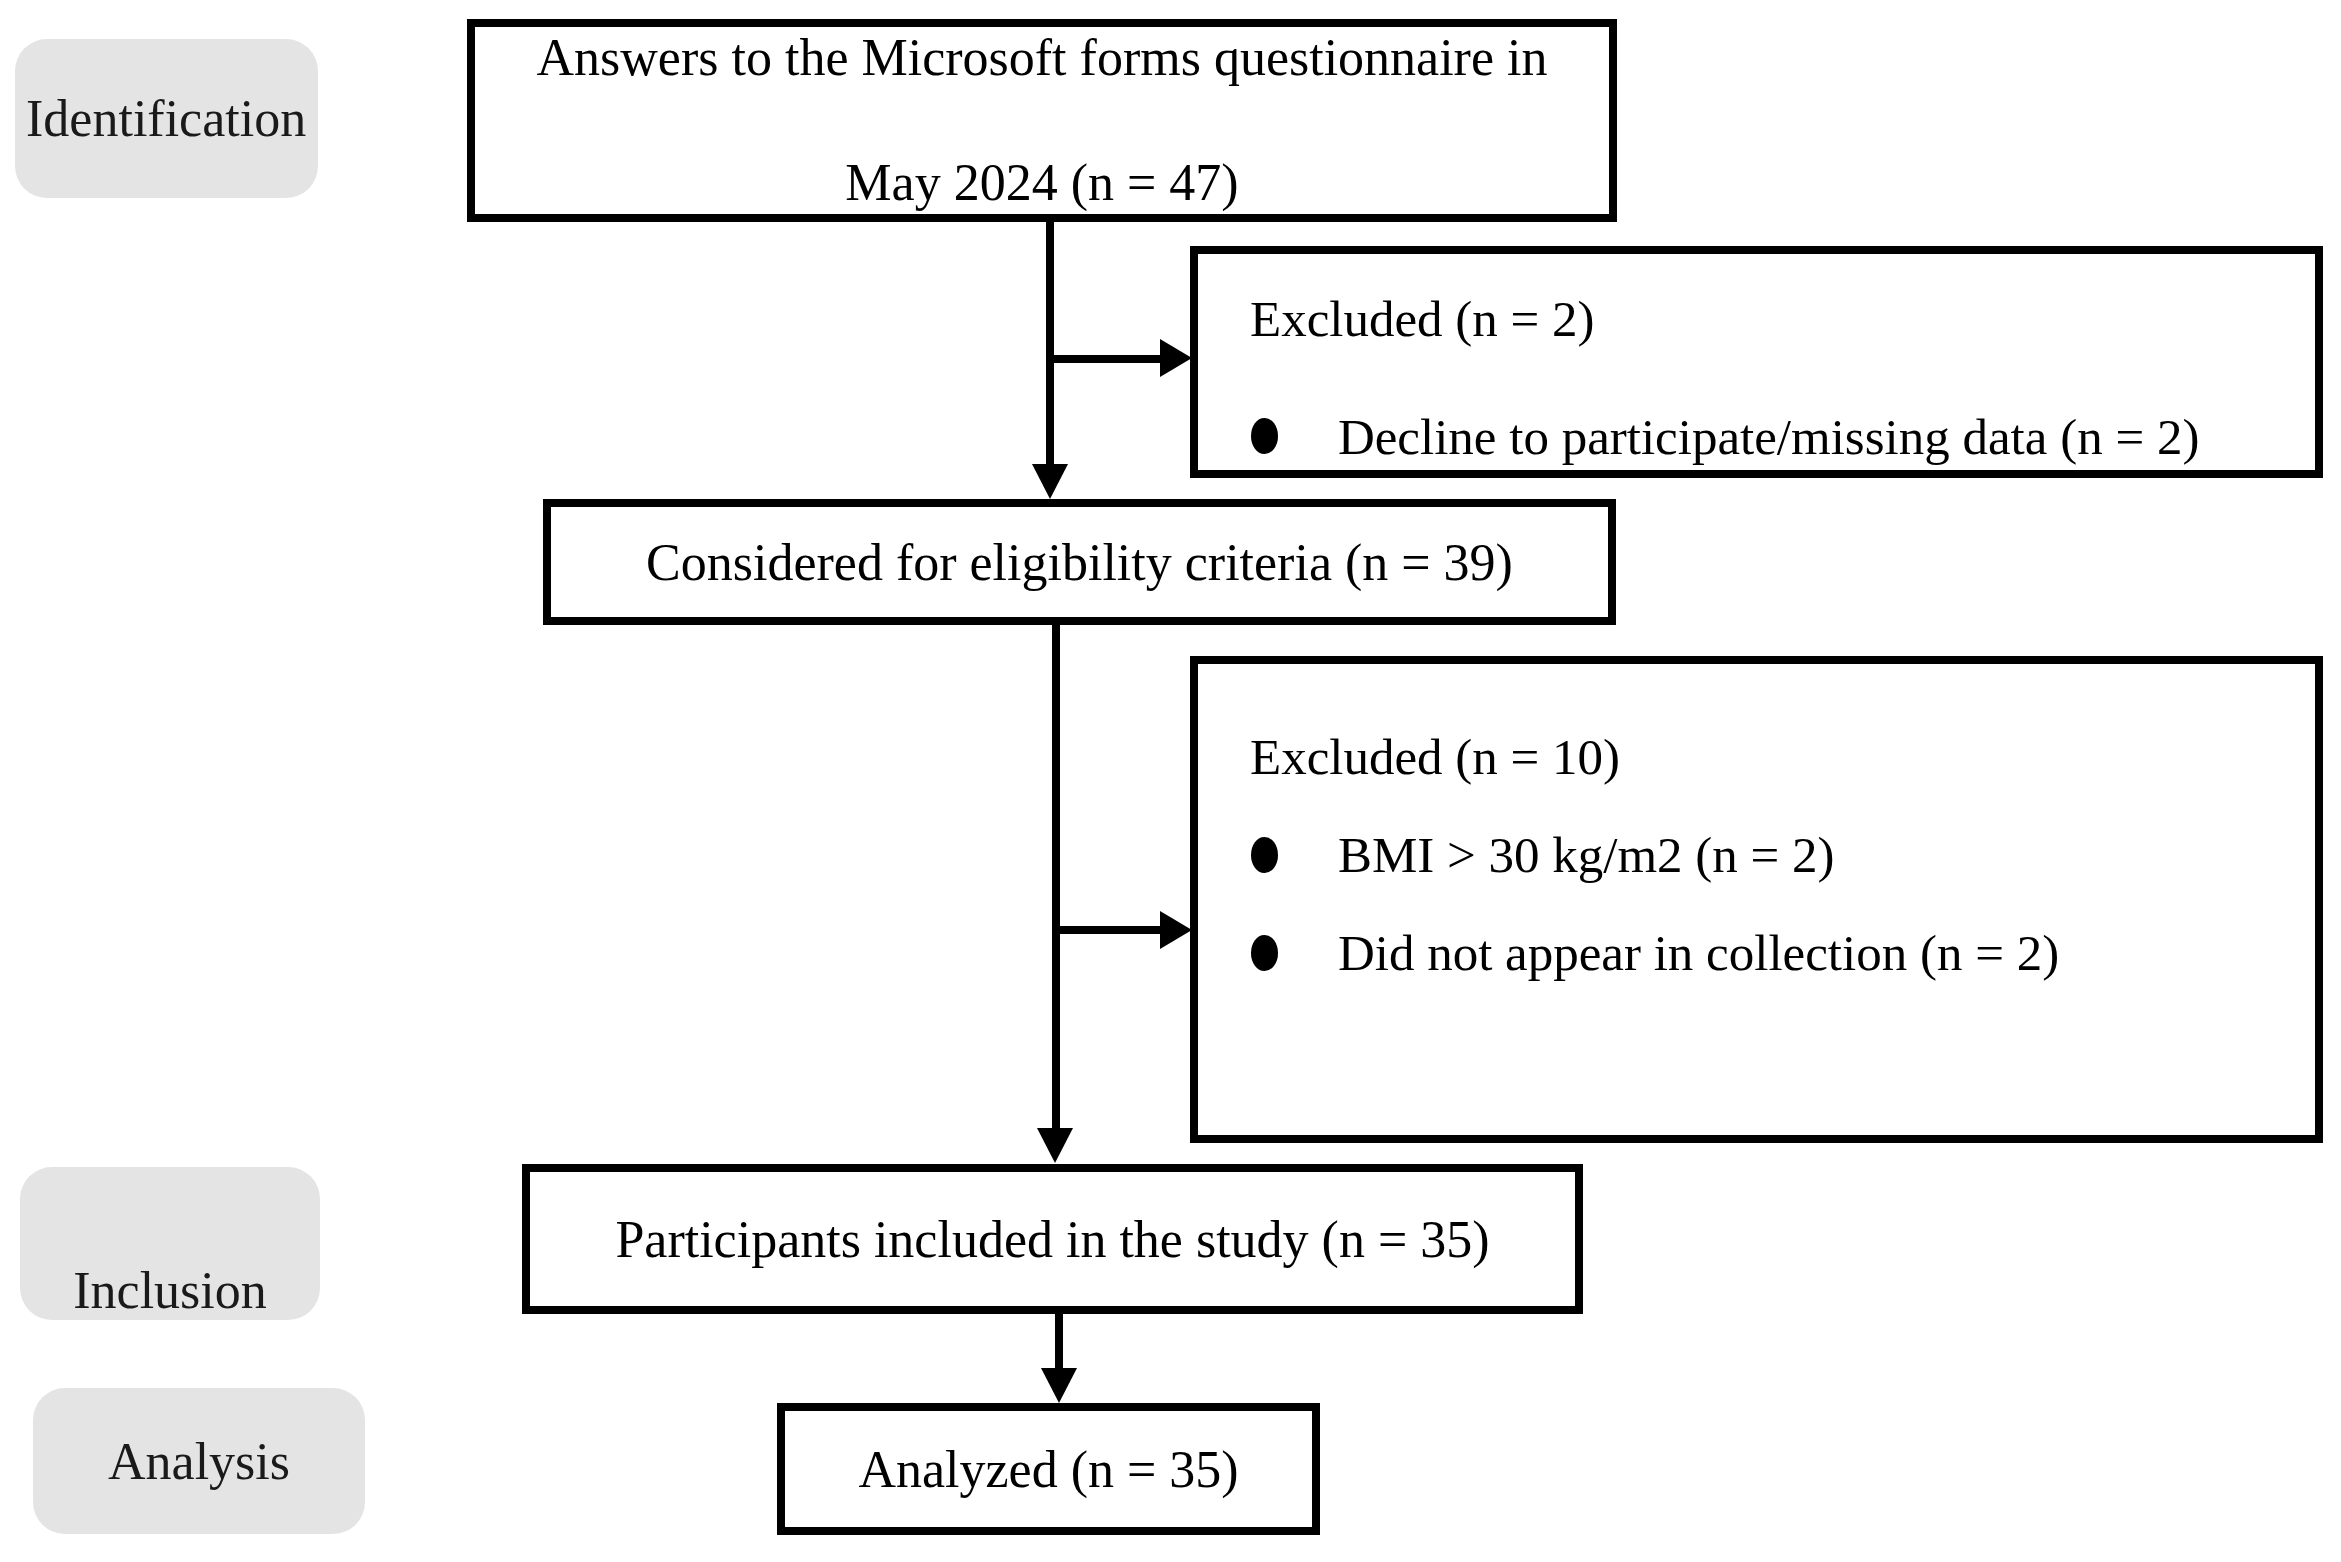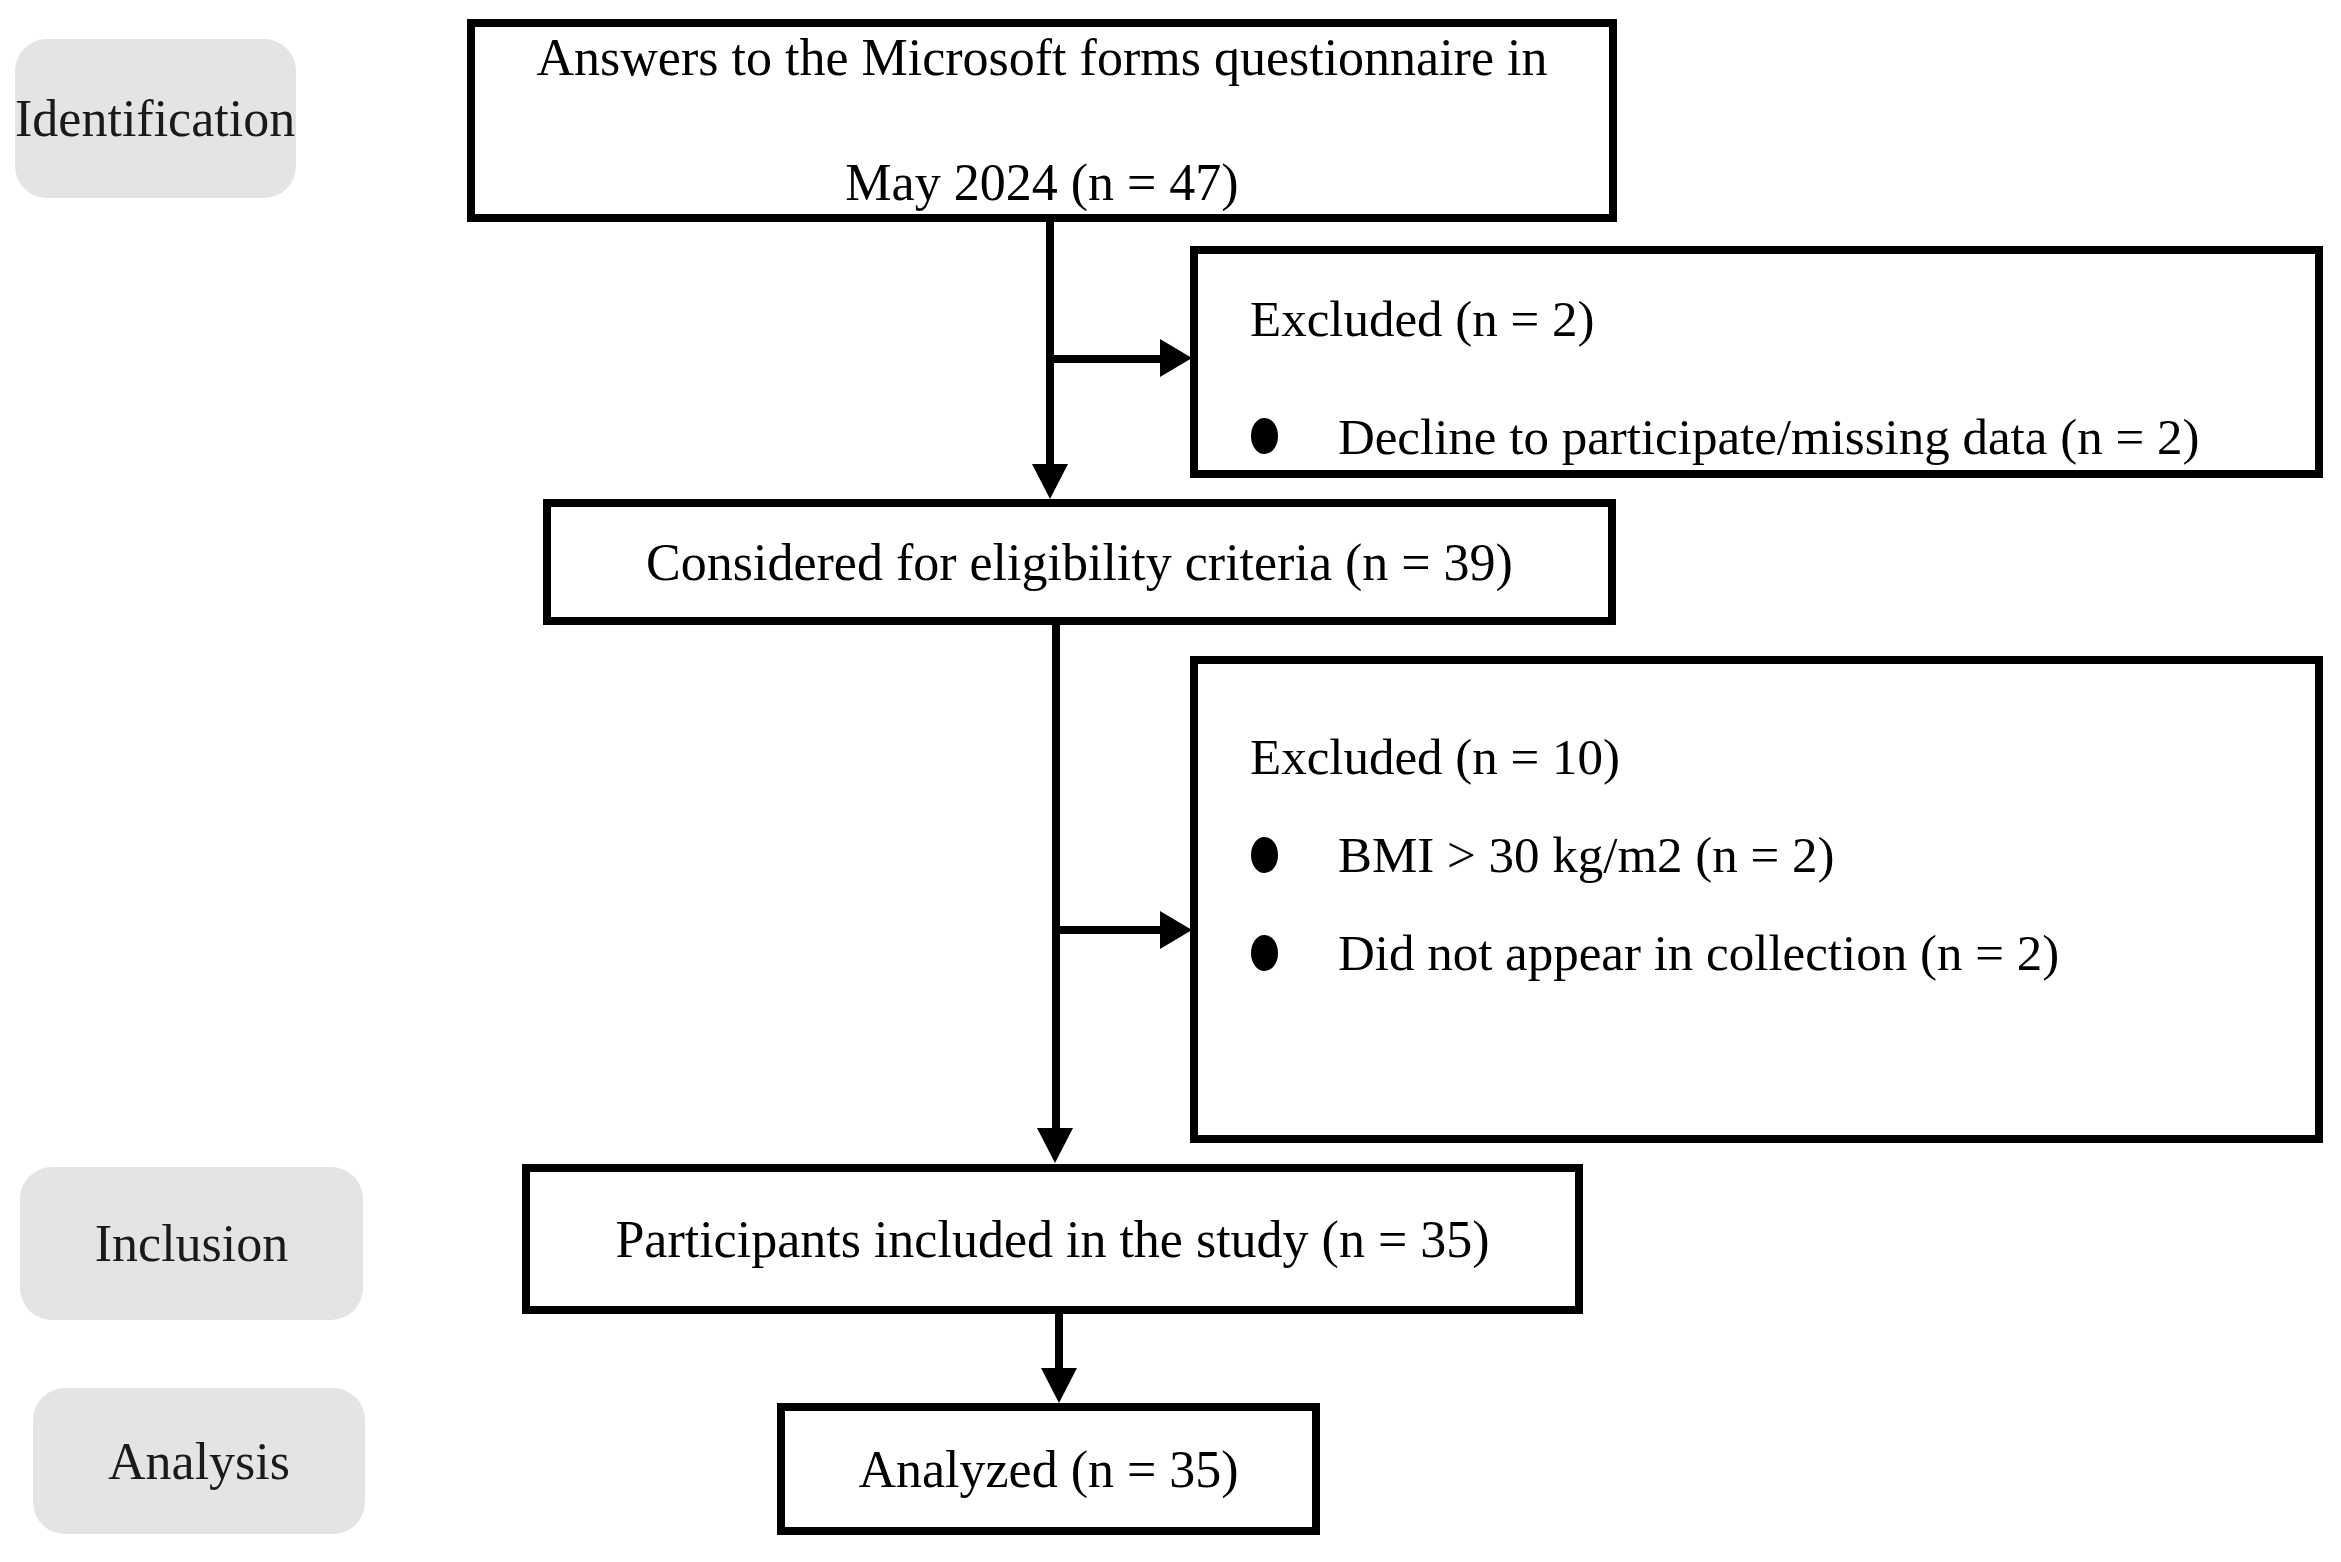--- a/index.html
+++ b/index.html
@@ -21,22 +21,22 @@
   .stage-label {
     position: absolute;
     background: #e4e4e4;
     border-radius: 32px;
     display: flex;
     align-items: center;
     justify-content: center;
     font-size: 52px;
     color: #1a1a1a;
   }
-  .stage-identification { left: 14.6px;  top: 39px;   width: 281px; height: 159px; }
-  .stage-inclusion      { left: 20px;  top: 1167px; width: 343px; height: 153px; }
+  .stage-identification { left: 14.6px;  top: 39px;   width: 303px; height: 159px; }
+  .stage-inclusion      { left: 20px;  top: 1167px; width: 300px; height: 153px; align-items: flex-end; }
   .stage-analysis       { left: 33px;  top: 1388px; width: 332px; height: 146px; }
 
   
   .flow-box {
     position: absolute;
     background: #ffffff;
     border: 8.6px solid #000000;
     box-sizing: border-box;
     font-size: 52px;
     line-height: 93px;

